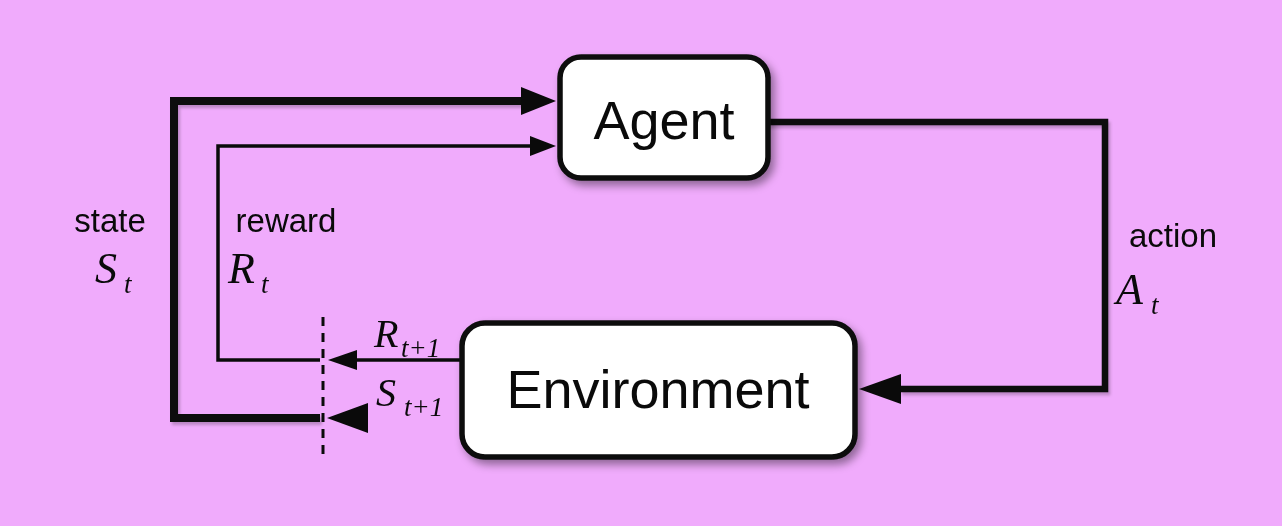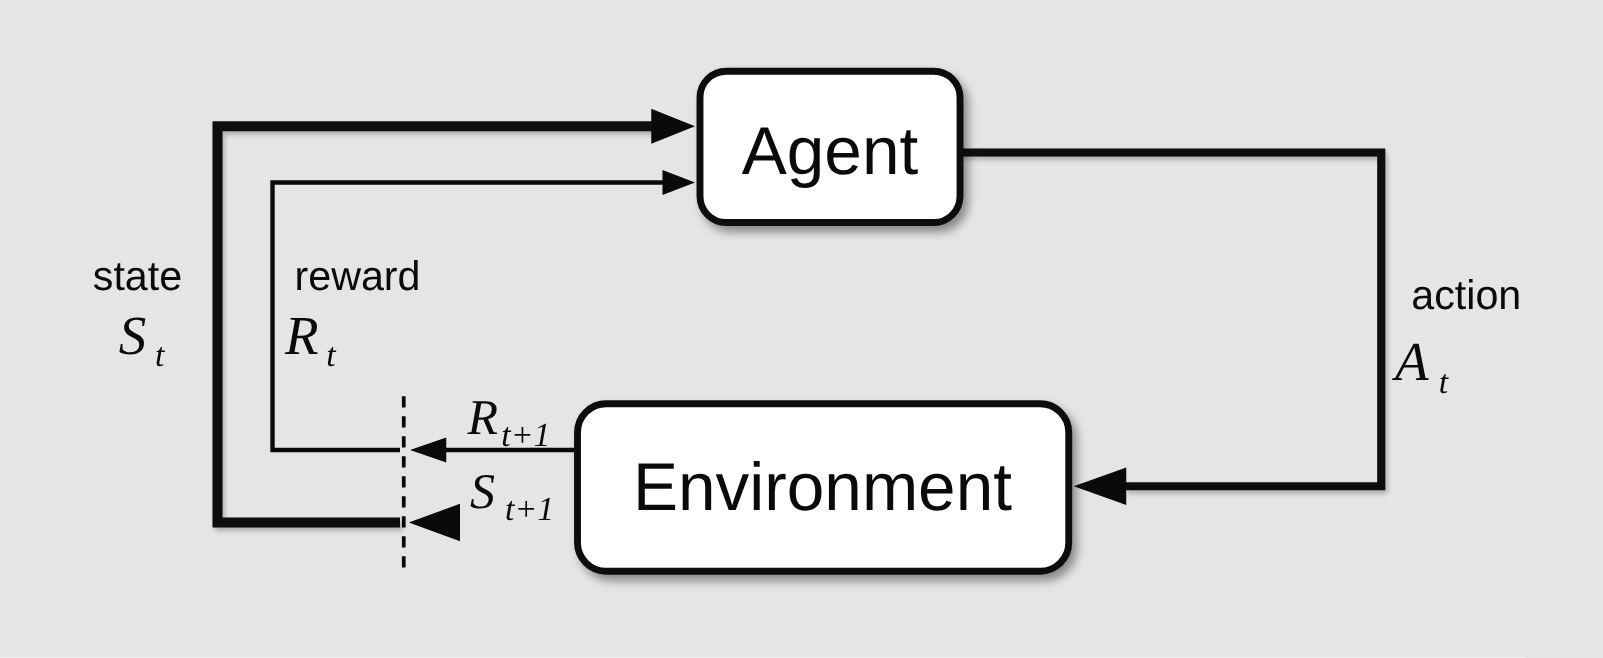--- a/index.html
+++ b/index.html
@@ -4,21 +4,21 @@
 <style>
   html, body {
     margin: 0;
     padding: 0;
     background: #ffffff;
   }
   .stage {
     position: relative;
     width: 1282px;
     height: 526px;
-    background: #e5e5e5;
+    background: #f0abfc;
     overflow: hidden;
   }
   svg { display: block; }
   .node-label {
     font-family: "Liberation Sans", sans-serif;
     font-size: 54px;
     fill: #0a0a0a;
   }
   .word-label {
     font-family: "Liberation Sans", sans-serif;

